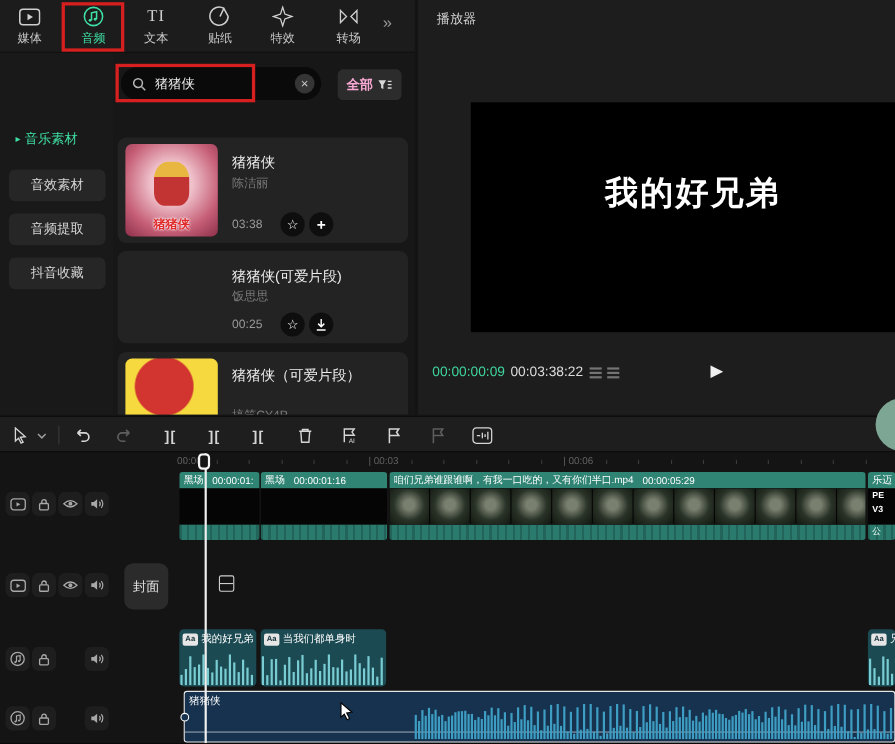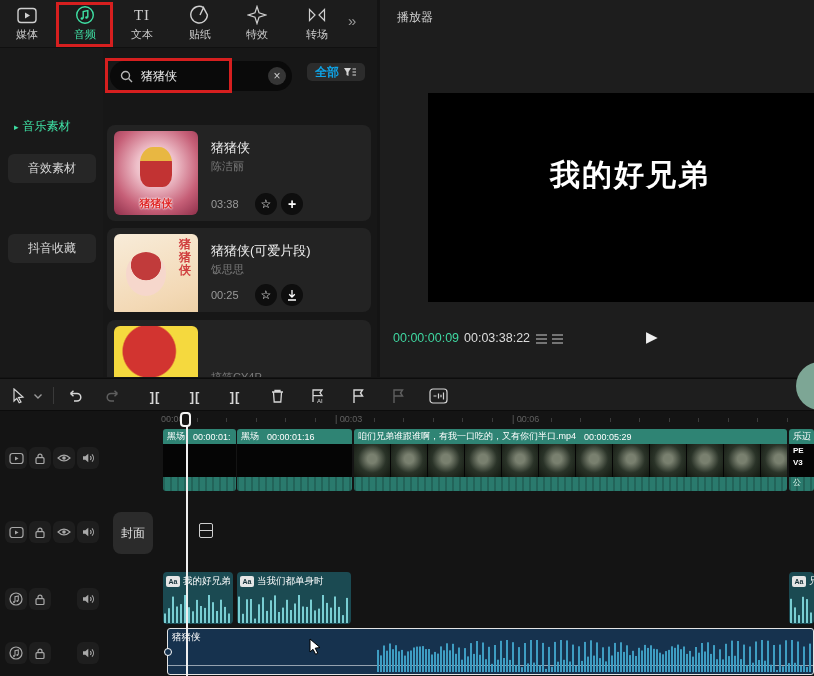--- a/index.html
+++ b/index.html
@@ -23,22 +23,22 @@
   .side-item.active{background:transparent;color:var(--accent);justify-content:flex-start;padding-left:6px;}
   .side-item.active .arrow{font-size:9px;margin-right:4px;}
 
   .content{position:absolute;left:103px;top:48px;width:274px;height:329px;background:#171717;overflow:hidden;}
   .search-pill{position:absolute;left:7px;top:13px;width:182px;height:30px;background:#0a0a0a;border-radius:15px;
                display:flex;align-items:center;padding:0 6px 0 10px;}
   .search-input{flex:1;background:transparent;border:none;outline:none;color:#eee;font-size:12px;
                 font-family:inherit;min-width:0;}
   .clear-btn{width:18px;height:18px;border-radius:50%;background:#353535;color:#ccc;font-size:12px;
              display:flex;align-items:center;justify-content:center;line-height:1;}
-  .filter-btn{position:absolute;left:204px;top:15px;width:58px;height:18px;background:#2c2c2c;border-radius:5px;
-              display:flex;align-items:center;justify-content:center;gap:4px;font-size:12px;font-weight:bold;color:#0ea5e9;}
+  .filter-btn{position:absolute;left:204px;top:15px;width:58px;height:28px;background:#2c2c2c;border-radius:5px;
+              display:flex;align-items:center;justify-content:center;gap:4px;font-size:12px;font-weight:bold;color:#f9a8d4;}
 
   .song-card{position:absolute;left:4px;width:264px;background:#232323;border-radius:8px;overflow:hidden;}
   .thumb{position:absolute;left:7px;border-radius:6px;width:84px;height:84px;overflow:hidden;}
   .thumb .tt{position:absolute;left:0;right:0;bottom:4px;text-align:center;font-size:11px;font-weight:bold;
              color:#e02a2a;text-shadow:0 0 2px #fff,0 0 2px #fff;}
   .thumb .ttv{position:absolute;right:6px;top:4px;font-size:12px;font-weight:bold;color:#d04040;width:14px;line-height:13px;text-align:center;}
   .song-title{position:absolute;left:104px;font-size:13px;color:#ededed;width:152px;line-height:17px;}
   .song-artist{position:absolute;left:104px;font-size:11px;color:#7b7b7b;}
   .song-dur{position:absolute;left:104px;font-size:11px;color:#9a9a9a;}
   .song-act{position:absolute;width:22px;height:22px;border-radius:50%;background:#0e0e0e;color:#fff;
@@ -164,20 +164,23 @@
           <div class="tlabel">转场</div>
         </div>
       </div>
     <div class="sidebar" id="sidebar">
         <div class="side-item active" style="top: 64px;">
           <div class="arrow">▸</div>
           <div style="display: inline;">音乐素材</div>
         </div>
         <div class="side-item" style="top: 106px;">
           <div style="display: inline;">音效素材</div>
+        </div>
+        <div class="side-item" style="top: 146px;">
+          <div style="display: inline;">音频提取</div>
         </div>
         <div class="side-item" style="top: 186px;">
           <div style="display: inline;">抖音收藏</div>
         </div>
       </div>
     <div class="content">
       <div class="search-pill">
         <span id="search-icon-slot" style="margin-right:6px;display:flex;">
             <svg width="13" height="13" viewBox="0 0 13 13" fill="none">
               <circle cx="5.5" cy="5.5" r="4" stroke="#b5b5b5" stroke-width="1.4"></circle>
@@ -206,40 +209,35 @@
             <div class="song-artist" style="top: 34px;">陈洁丽</div>
             <div class="song-dur" style="top: 73px;">03:38</div>
             <div class="song-act" style="left: 148px; top: 68px;">
               <span style="font-size:12px;">☆</span>
             </div>
             <div class="song-act" style="left: 174px; top: 68px;">
               <span style="font-size:14px;font-weight:bold;">+</span>
             </div>
           </div>
           <div class="song-card" style="top: 180px; height: 84px;">
-            <div class="thumb" style="top: 6px; background: linear-gradient(160deg, rgb(248, 236, 217) 0%, rgb(243, 217, 182) 70%, rgb(236, 207, 164) 100%);">
-              <div style="position: absolute; left: 12px; top: 18px; width: 40px; height: 44px; background: radial-gradient(circle at 50% 30%, rgb(193, 59, 59) 0px, rgb(193, 59, 59) 40%, rgb(246, 215, 204) 42%, rgb(246, 215, 204) 100%); border-radius: 50%;"></div>
-              <div class="ttv">猪
-猪
-侠</div>
-            </div>
             <div class="song-title" style="top: 14px;">猪猪侠(可爱片段)</div>
             <div class="song-artist" style="top: 34px;">饭思思</div>
             <div class="song-dur" style="top: 61px; text-align: right;">00:25</div>
             <div class="song-act" style="left: 148px; top: 56px;">
               <span style="font-size:12px;">☆</span>
             </div>
             <div class="song-act" style="left: 174px; top: 56px;">
               <svg width="12" height="12" viewBox="0 0 12 12" fill="none">
                 <path d="M6 1 V7.8 M3.2 5.2 L6 8 L8.8 5.2 M2 11 H10" stroke="#fff" stroke-width="1.3"></path>
               </svg>
             </div>
           </div>
           <div class="song-card" style="top: 272px; height: 80px;">
             <div class="thumb" style="top: 6px; background: radial-gradient(circle at 42% 30%, rgb(210, 52, 48) 0px, rgb(210, 52, 48) 34%, rgb(245, 217, 62) 36%, rgb(245, 217, 62) 100%);"></div>
+            <div class="song-title" style="top: 12px;">猪猪侠（可爱片段）</div>
             <div class="song-artist" style="top: 50px;">搞笑CY4P</div>
           </div>
         </div>
     </div>
   </div>
 
   <div class="anno" style="left:56px;top:2px;width:57px;height:45px;"></div>
   <div class="anno" style="left:105px;top:58px;width:127px;height:35px;"></div>
 
   <div class="player">

